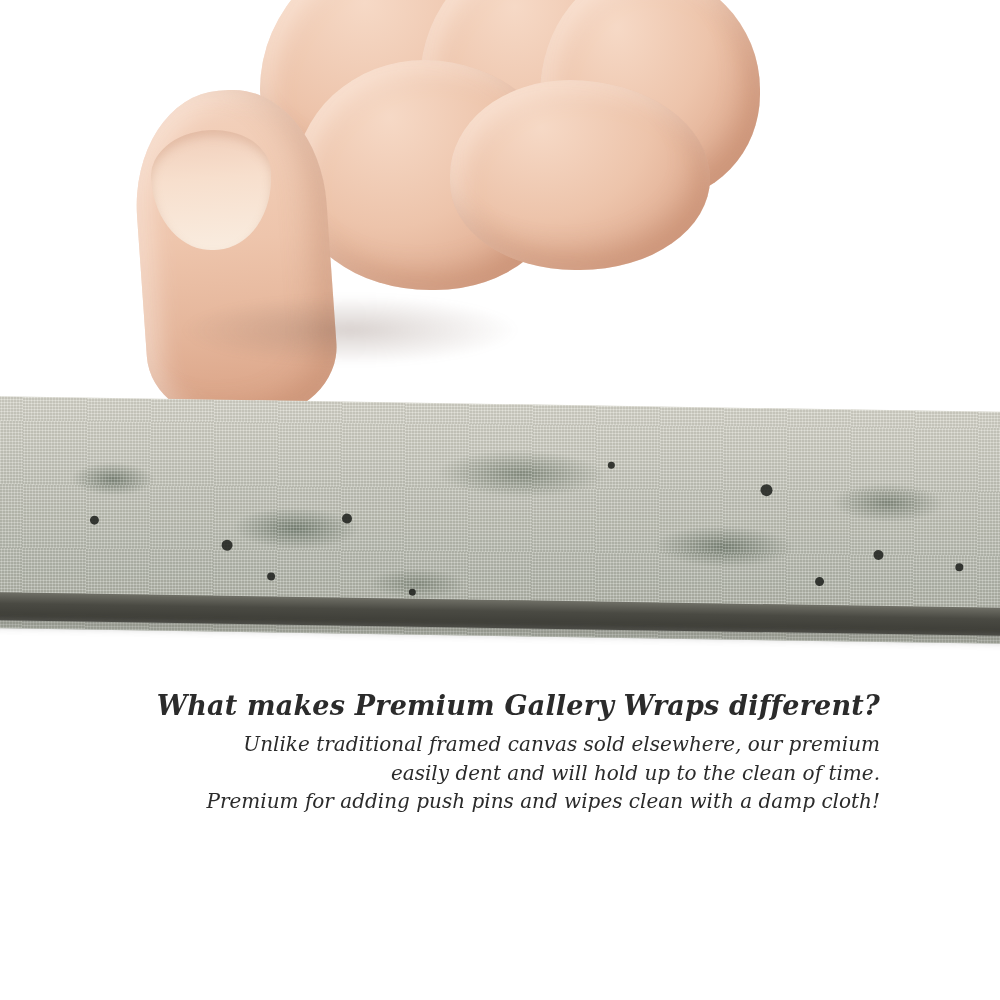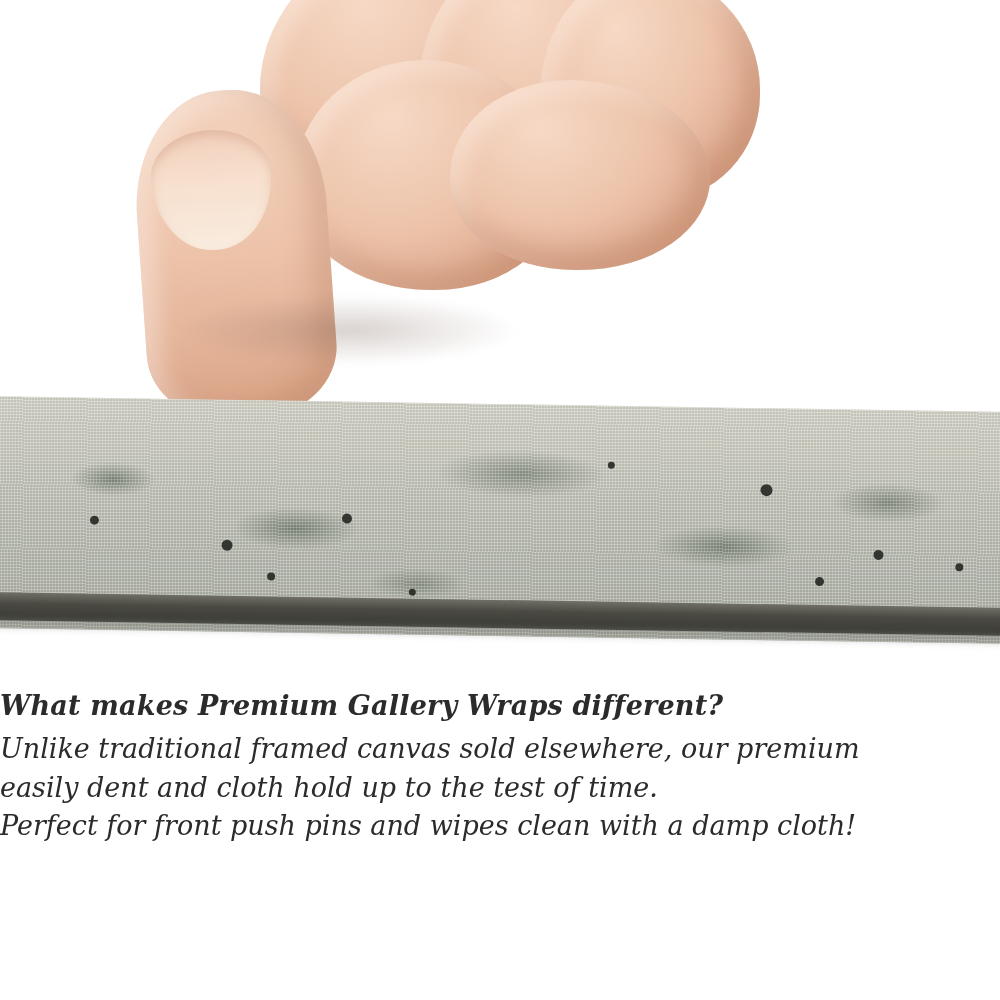--- a/index.html
+++ b/index.html
@@ -135,34 +135,34 @@
     background: linear-gradient(180deg, rgba(120,120,115,.45) 0%, rgba(255,255,255,0) 100%);
     filter: blur(2px);
   }
 
   
   .caption {
     position: absolute;
     left: 0;
     top: 690px;
     width: 880px;
-    text-align: left;
+    text-align: right;
     color: #2b2b2b;
     font-family: "DejaVu Serif", serif;
     font-style: italic;
   }
   .caption-heading {
     font-size: 27px;
     font-weight: bold;
     letter-spacing: .2px;
     margin: 0 0 8px 0;
     line-height: 1.2;
   }
   .caption-line {
-    font-size: 27px;
+    font-size: 20px;
     line-height: 1.42;
     margin: 0;
   }
 </style>
 </head>
 <body>
 
 <div class="page">
 
   <div class="photo">
@@ -192,17 +192,17 @@
       <div class="speck" style="left:966px; top:152px; width:8px; height:8px;"></div>
       <div class="speck" style="left:690px; top:196px; width:8px; height:8px;"></div>
     </div>
     <div class="strip-bottom-edge"></div>
     <div class="strip-shadow"></div>
   </div>
 
   <div class="caption">
     <p class="caption-heading">What makes Premium Gallery Wraps different?</p>
     <p class="caption-line">Unlike traditional framed canvas sold elsewhere, our premium</p>
-    <p class="caption-line">easily dent and cloth hold up to the test of time.</p>
-    <p class="caption-line">Perfect for front push pins and wipes clean with a damp cloth!</p>
+    <p class="caption-line">easily dent and will hold up to the clean of time.</p>
+    <p class="caption-line">Premium for adding push pins and wipes clean with a damp cloth!</p>
   </div>
 
 </div>
 
 </body></html>

